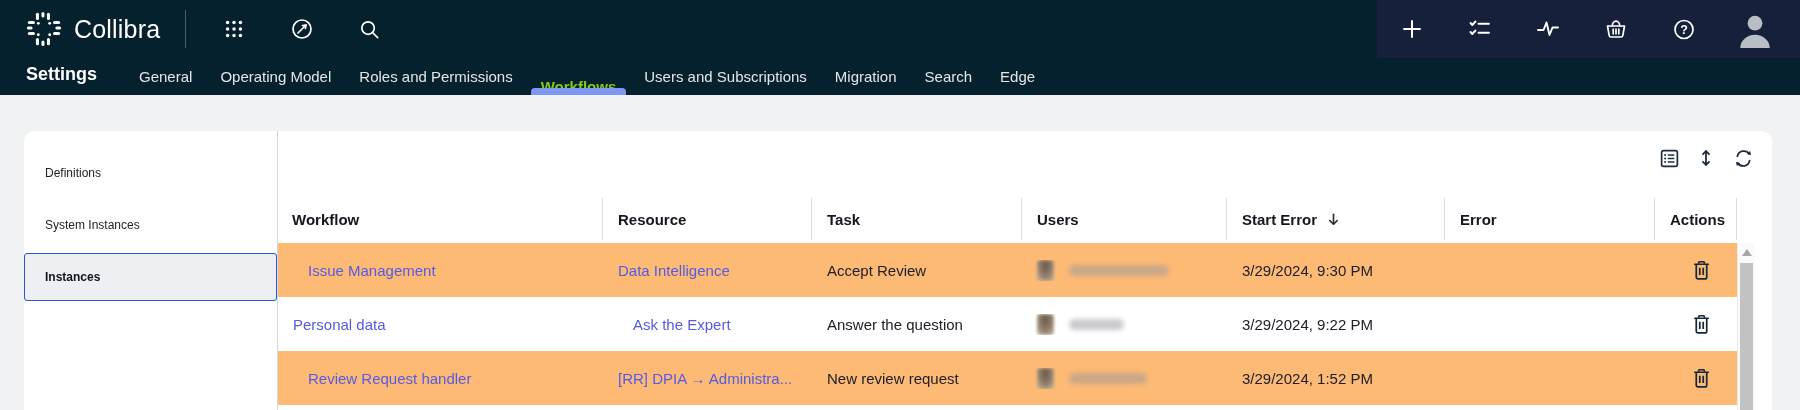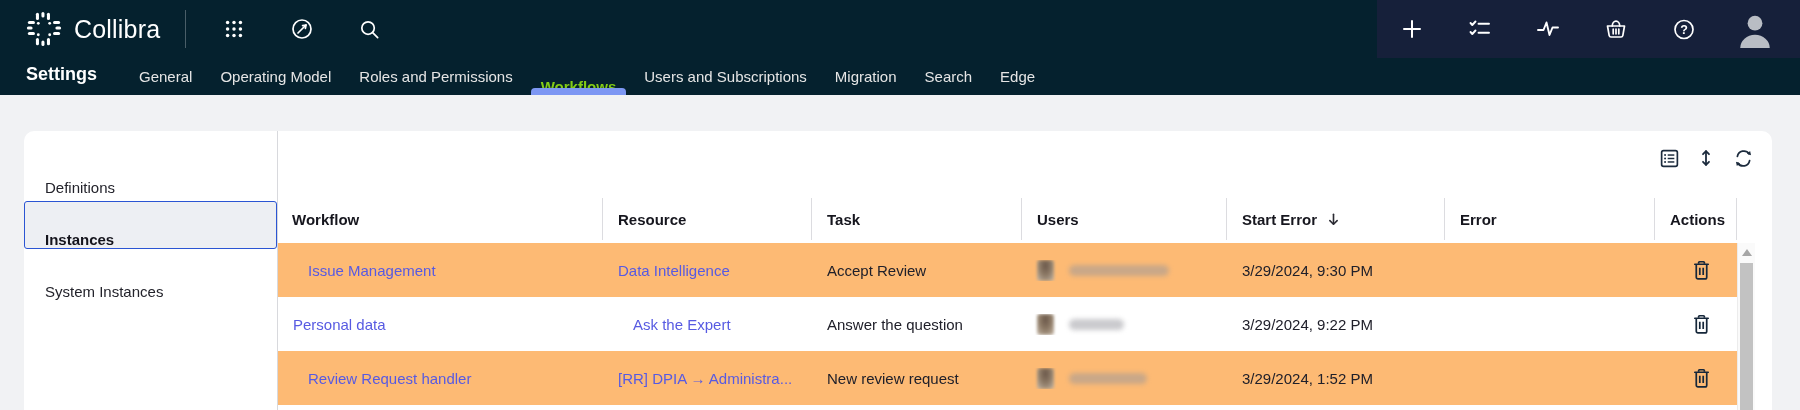--- a/index.html
+++ b/index.html
@@ -26,21 +26,21 @@
   .settings-label { align-self:center; margin:0 18px 4px 26px; font-size:18px; font-weight:700; color:#ffffff; }
   .tab { position:relative; display:flex; align-items:center; padding:0 14px; font-size:15px; color:#e5e5e5; cursor:pointer; white-space:nowrap; }
   .tab:first-of-type { margin-left:10px; }
   .tab.active { color:#84cc16; font-weight:700;align-items:flex-end; }
   .tab.active::after { content:""; position:absolute; left:4px; right:4px; bottom:0; height:7px; background:#7d97f3; border-radius:4px 4px 0 0; }
 
   
   .card { position:absolute; left:24px; top:131px; width:1748px; height:279px; background:#ffffff; border-radius:10px 10px 0 0; }
 
   .sidebar { position:absolute; left:0; top:0; width:254px; height:100%; border-right:1px solid #d8d9dd; padding-top:18px; }
-  .side-item { height:48px; display:flex; align-items:flex-end; padding-left:20px; margin-bottom:4px; font-size:15px; color:#23232b; border:1px solid transparent; cursor:pointer; }
+  .side-item { height:48px; display:flex; align-items:center; padding-left:20px; margin-bottom:4px; font-size:12px; color:#23232b; border:1px solid transparent; cursor:pointer; }
   .side-item.selected { background:#edeff3; border:1px solid #2b55d3; border-radius:3px; font-weight:700; color:#14141c; }
 
   .toolbar { position:absolute; right:18px; top:16px; display:flex; gap:15px; }
   .tool-btn { width:22px; height:22px; display:flex; align-items:center; justify-content:center; cursor:pointer; }
 
   .table { position:absolute; left:254px; top:64px; width:1459px; }
   .thead, .trow { display:grid; grid-template-columns:325px 209px 210px 205px 218px 210px 82px; }
   .thead { height:48px; }
   .th { display:flex; align-items:center; gap:9px; height:42px; margin-top:3px; padding-left:15px; font-size:15px; font-weight:700; color:#16161e; border-right:1px solid #dcdce0; }
   .th.first { padding-left:14px; }
@@ -186,25 +186,25 @@
         </div>
     </div>
   </div>
 
   <div class="card">
 
     <div class="sidebar">
       <div class="side-item">
           <span>Definitions</span>
         </div>
+      <div class="side-item">
+          <span>System Instances</span>
+        </div>
       <div class="side-item selected">
           <span>Instances</span>
-        </div>
-      <div class="side-item">
-          <span>System Instances</span>
         </div>
     </div>
 
     <div class="toolbar">
       <span class="tool-btn">
         <svg width="21" height="21" viewBox="0 0 20 20" fill="none" stroke="#1c2b3d" stroke-width="1.6">
           <rect x="2.5" y="2.5" width="15" height="15" rx="1.8"></rect>
           <circle cx="5.8" cy="6.7" r="0.95" fill="#1c2b3d" stroke="none"></circle>
             <path d="M8.3 6.7 H14.6" stroke-width="1.4"></path>
           <circle cx="5.8" cy="10" r="0.95" fill="#1c2b3d" stroke="none"></circle>

